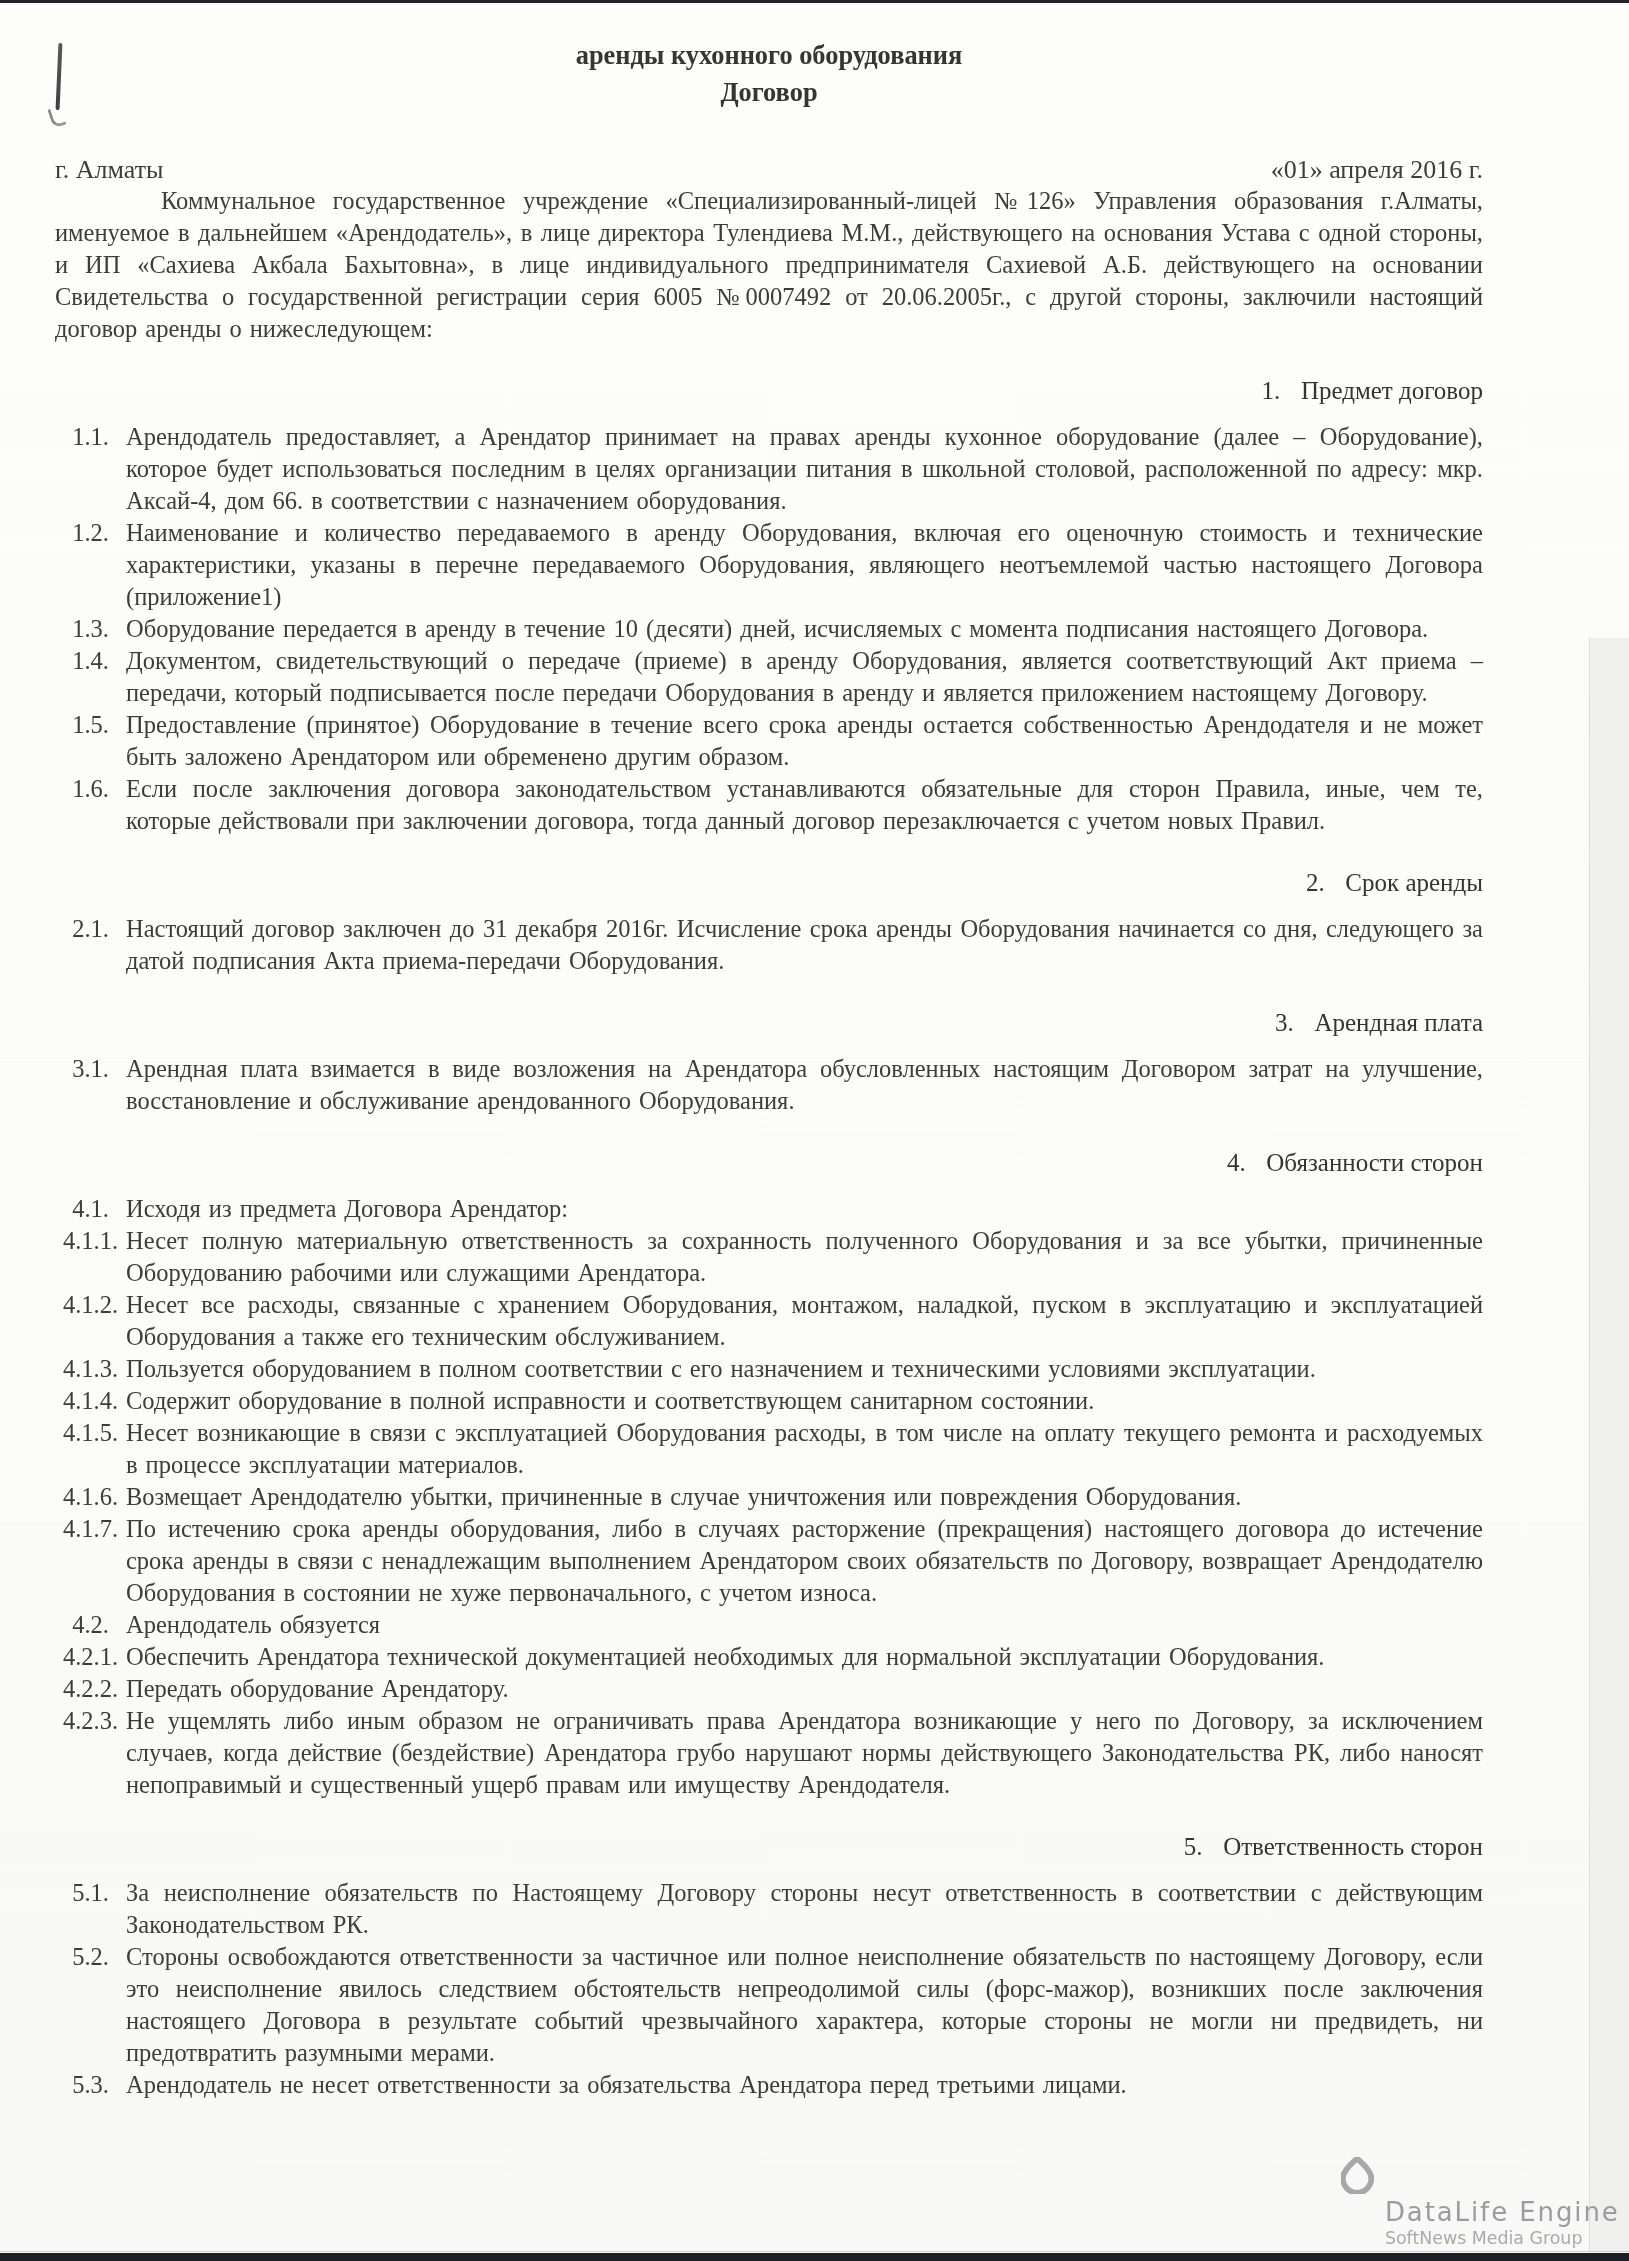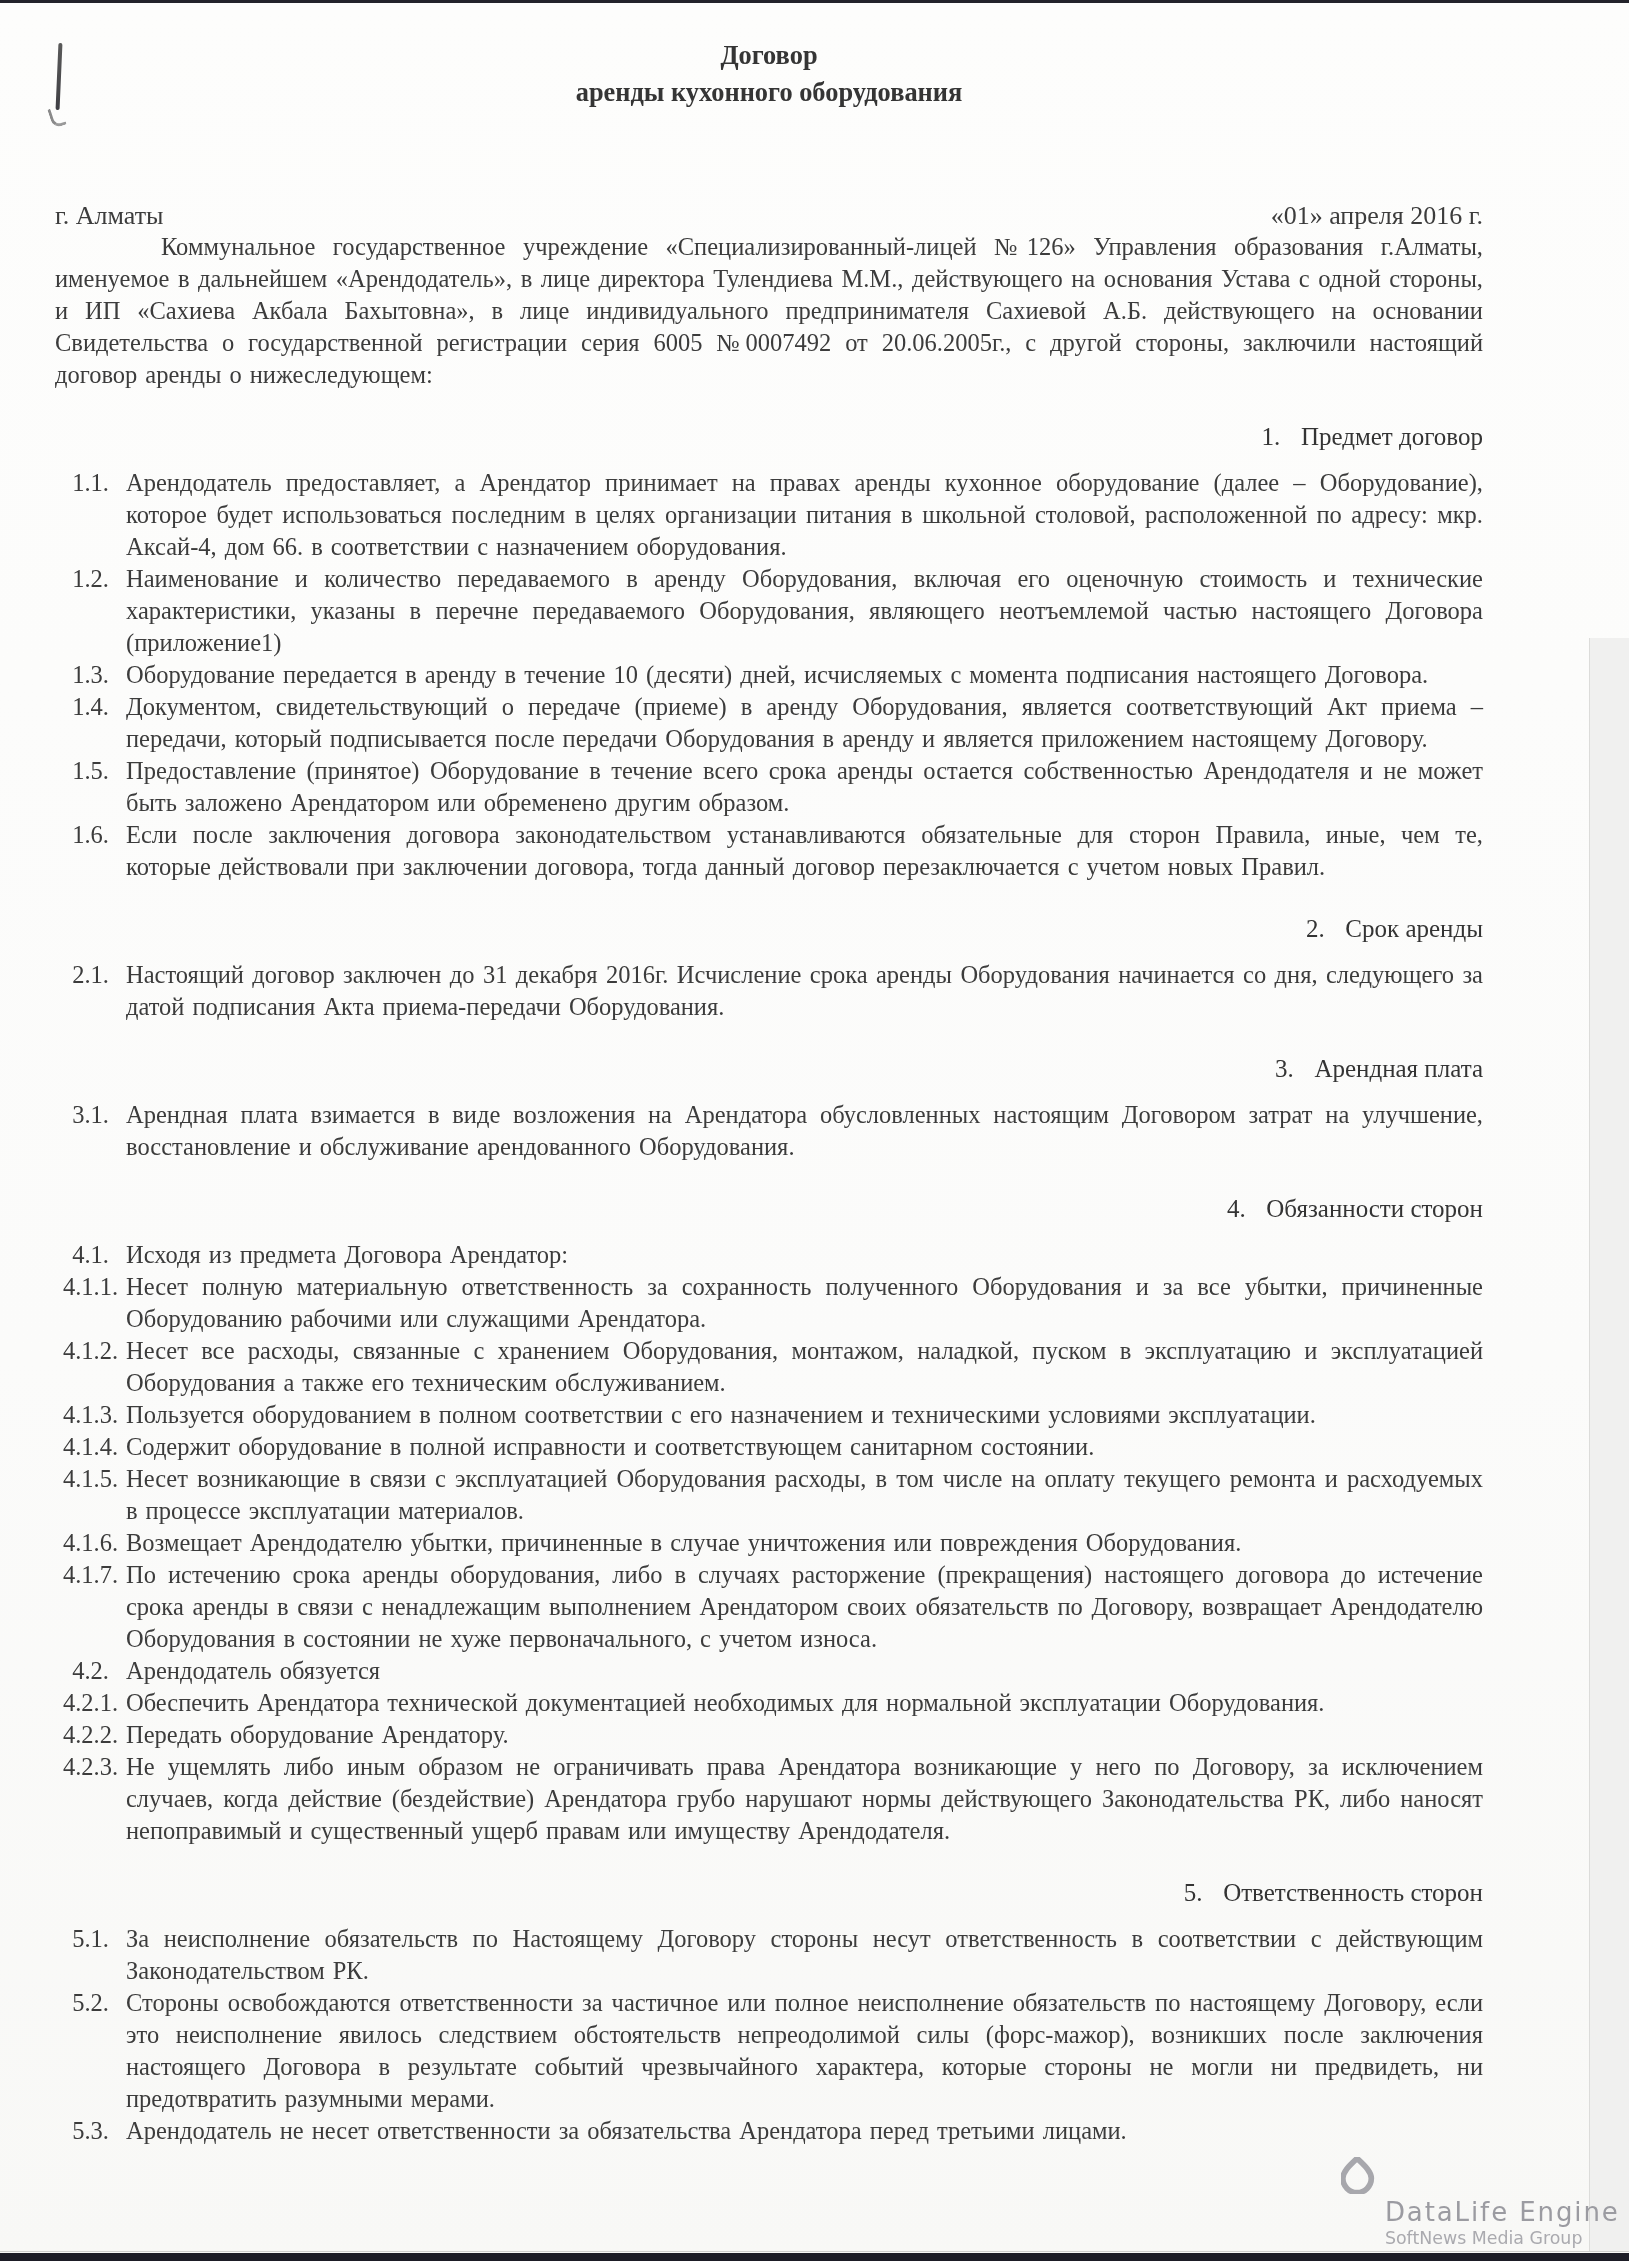--- a/index.html
+++ b/index.html
@@ -14,21 +14,21 @@
   
   .top-edge{position:absolute;top:0;left:0;right:0;height:3.2px;background:#23232b;}
   .bottom-paper-line{position:absolute;left:0;right:0;bottom:9px;height:1.3px;background:#cfcfcd;}
   .bottom-edge{position:absolute;left:0;right:0;bottom:0;height:8.4px;background:#1d1d27;}
   .right-shade{position:absolute;top:638px;right:0;width:40px;bottom:10.3px;background:#f0f0ef;border-left:0.6px solid #dcdcda;}
   .staple{position:absolute;left:57px;top:43px;width:3.9px;height:67px;background:linear-gradient(180deg,#5a5a5a,#3f3f44);border-radius:1.9px;transform:rotate(2.5deg);}
   .staple-hook{position:absolute;left:50px;top:107px;width:11px;height:17px;border-left:3.2px solid #8a8a8a;border-bottom:3.2px solid #9a9a9a;border-bottom-left-radius:9px;transform:rotate(-18deg);}
   
   .content{position:relative;padding:37px 147px 0 55px;}
   .doc-title{ text-align:center;font-weight:bold;font-size:26.4px;line-height:37px;color:#353535;}
-  .meta-row{display:flex;justify-content:space-between;margin-top:89px;font-size:26px;line-height:31px;}
+  .meta-row{display:flex;justify-content:space-between;margin-top:43px;font-size:26px;line-height:31px;}
   .intro{font-size:24.5px;line-height:32px;text-align:justify;text-indent:106px;word-spacing:1.9px;}
   .section{margin:0;}
   .section-heading{text-align:right;font-weight:normal;font-size:25px;line-height:32px;margin-top:30px;margin-bottom:14px;color:#343434;}
   .heading-num{margin-right:20.6px;}
   .clause{display:flex;font-size:24.5px;line-height:32px;}
   .clause-num{flex:0 0 71px;text-align:center;}
   .clause-text{flex:1;text-align:justify;word-spacing:1.9px;}
   
   .watermark{position:absolute;right:10.3px;bottom:13px;display:flex;align-items:flex-start;gap:9px;font-family:"DejaVu Sans", sans-serif;}
   .wm-icon{width:35px;height:37px;margin-top:2.6px;}
@@ -41,22 +41,22 @@
 
 <div class="page">
   <div class="top-edge"></div>
   <div class="staple"></div>
   <div class="staple-hook"></div>
   <div class="right-shade"></div>
 
   <div class="content">
 
     <div class="doc-title">
+      <div>аренды кухонного оборудования</div>
       <div>Договор</div>
-      <div>аренды кухонного оборудования</div>
     </div>
 
     <div class="meta-row">
       <span>г. Алматы</span>
       <span>«01» апреля  2016 г.</span>
     </div>
 
     <div class="intro">Коммунальное государственное учреждение «Специализированный-лицей №126» Управления образования г.Алматы, именуемое в дальнейшем «Арендодатель», в лице директора Тулендиева М.М., действующего на основания  Устава с одной стороны, и ИП «Сахиева Акбала Бахытовна», в лице индивидуального предпринимателя Сахиевой А.Б. действующего на основании Свидетельства о государственной регистрации серия 6005 №0007492  от 20.06.2005г., с другой стороны, заключили настоящий договор аренды  о нижеследующем:</div>
 
     <div class="section">

